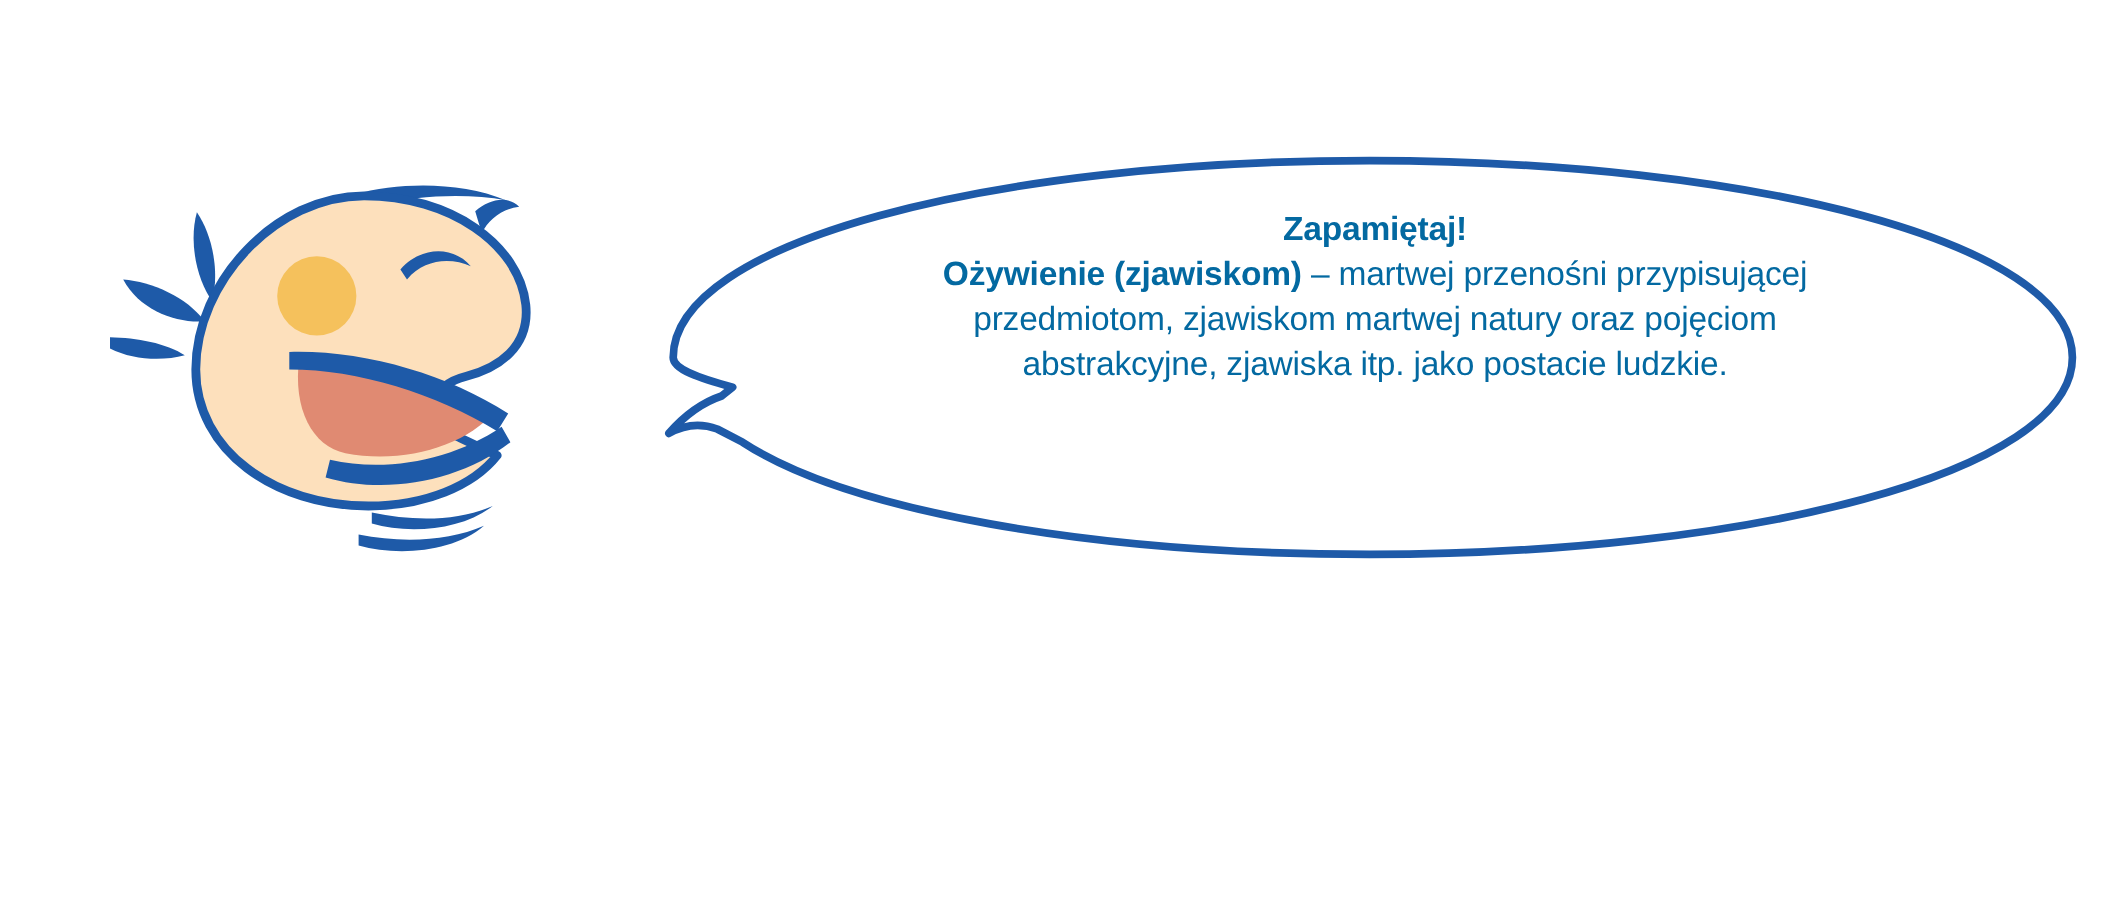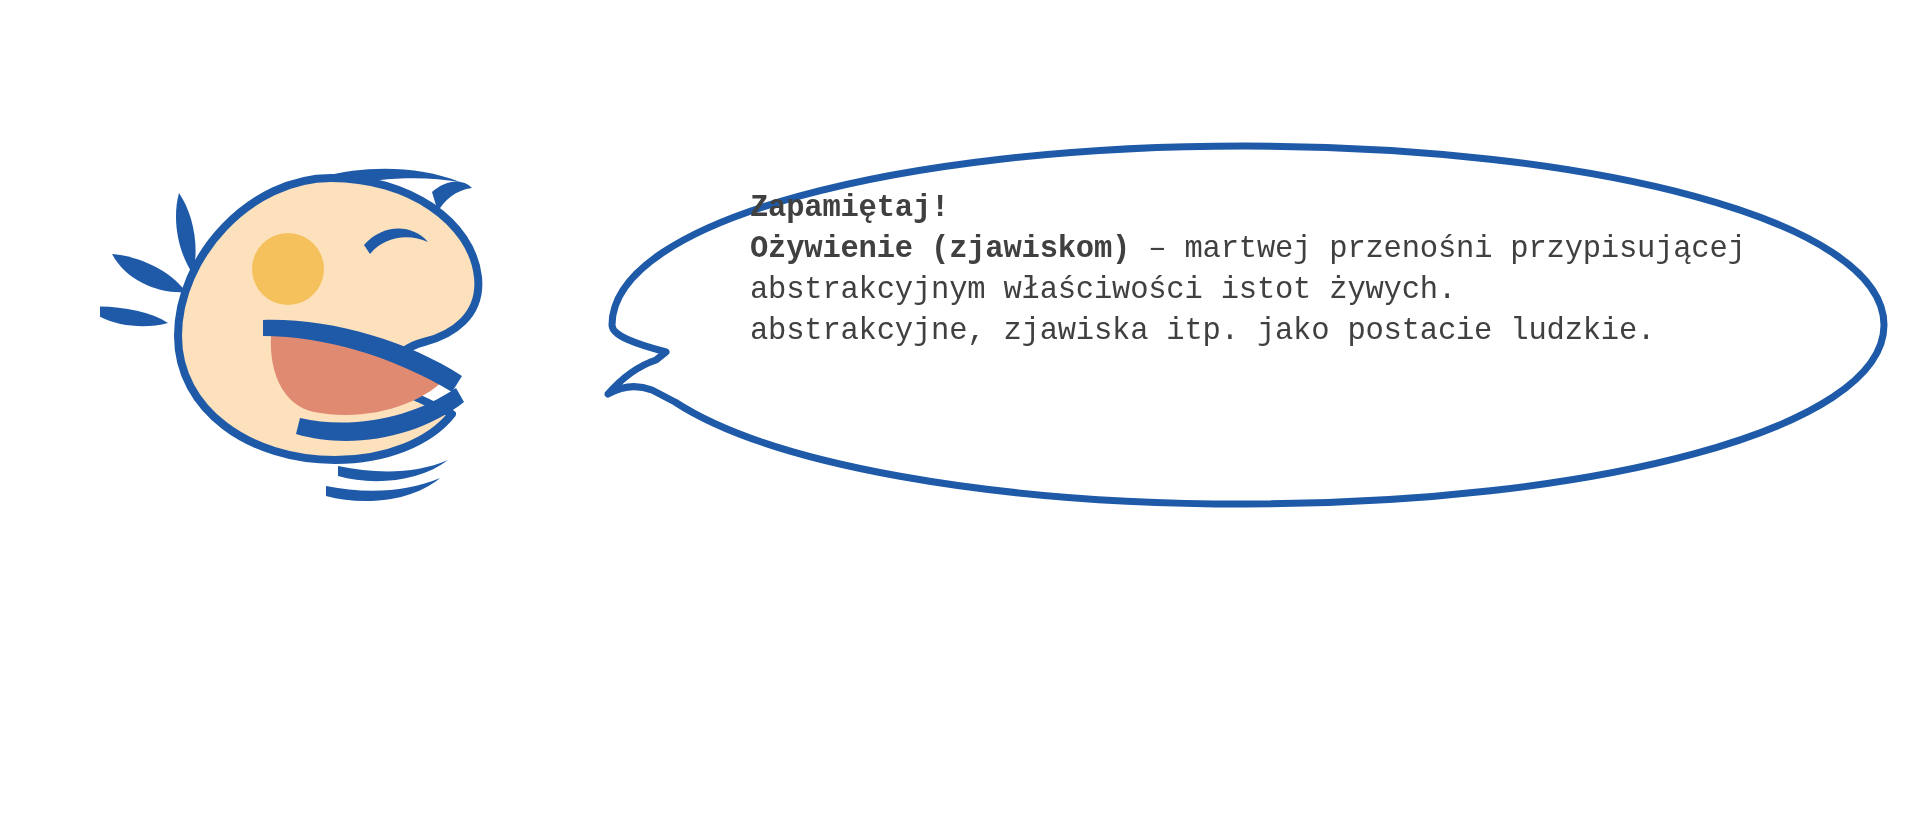--- a/index.html
+++ b/index.html
@@ -38,23 +38,23 @@
     left: 0;
     top: 0;
     width: 1290px;
     height: 370px;
   }
   #bubble-text {
     position: absolute;
     left: 150px;
     top: 48px;
     width: 1000px;
-    text-align: left;
-    color: #404040;
-    font-family: Liberation Mono, monospace;
+    text-align: center;
+    color: #0369a1;
+    font-family: Liberation Sans, sans-serif;
     font-size: 30.5px;
     line-height: 41px;
     letter-spacing: -0.2px;
   }
   .tline {
     display: block;
     white-space: nowrap;
   }
   .tline.first {
     font-weight: bold;
@@ -128,21 +128,21 @@
     </svg>
 
     <div id="bubble-text">
       <span class="tline first">
         <span class="term">Zapamiętaj!</span><span></span>
       </span>
       <span class="tline">
         <span class="term">Ożywienie (zjawiskom)</span><span> – martwej przenośni przypisującej</span>
       </span>
       <span class="tline">
-        <span>abstrakcyjnym właściwości istot żywych.</span>
+        <span>przedmiotom, zjawiskom martwej natury oraz pojęciom</span>
       </span>
       <span class="tline">
         <span>abstrakcyjne, zjawiska itp. jako postacie ludzkie.</span>
       </span>
     </div>
   </div>
 
 </div>
 
 </body></html>

